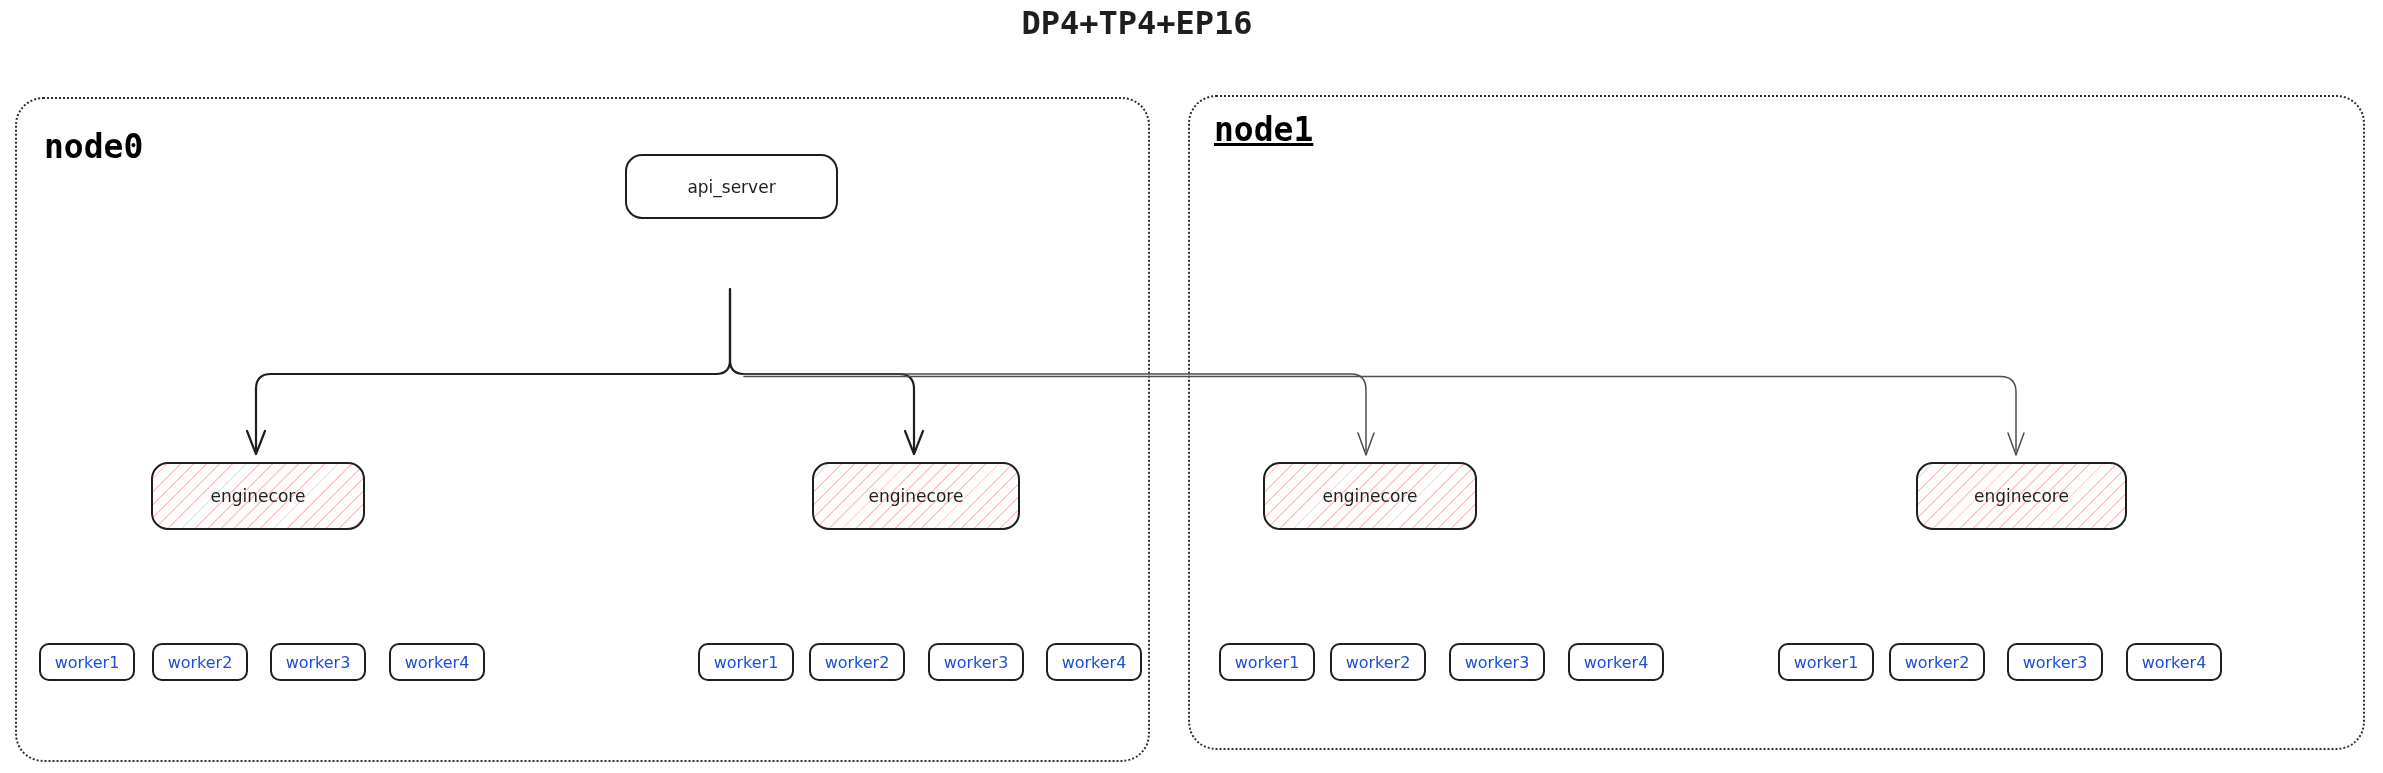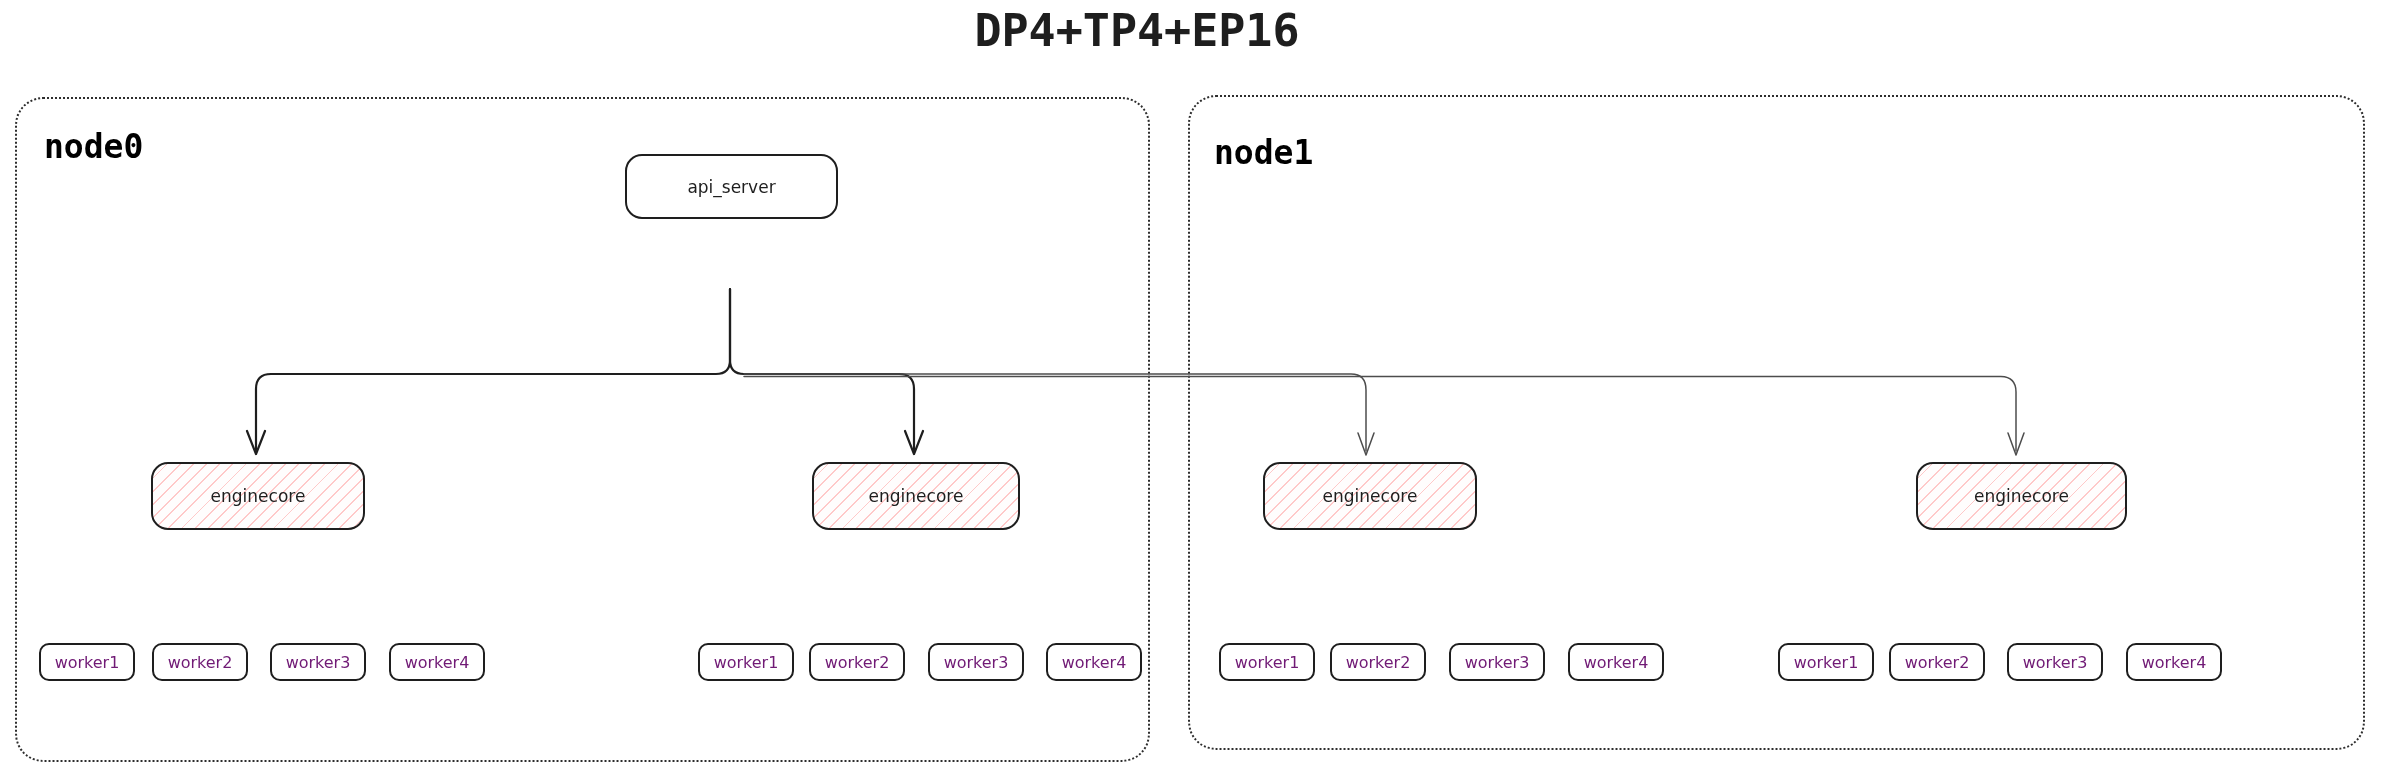--- a/index.html
+++ b/index.html
@@ -12,21 +12,21 @@
     height: 773px;
     background: #ffffff;
     overflow: hidden;
   }
 
   .diagram-title {
     position: absolute;
     left: 937px; top: 4px; width: 400px;
     text-align: center;
     font-family: "DejaVu Sans Mono", "Liberation Mono", monospace;
-    font-size: 45px;
+    font-size: 32px;
     font-weight: bold;
     color: #1e1e1e;
     white-space: nowrap;
   }
 
   .node-box {
     position: absolute;
     border: 2.5px dotted #2d2d2d;
     border-radius: 28px;
     background: transparent;
@@ -73,21 +73,21 @@
   .worker {
     position: absolute;
     width: 96px; height: 38px;
     border: 2px solid #1e1e1e;
     border-radius: 10px;
     background: #ffffff;
     display: flex;
     align-items: center;
     justify-content: center;
     font-size: 16px;
-    color: #701a75;
+    color: #1d4ed8;
     white-space: nowrap;
   }
 
   .overlay {
     position: absolute;
     left: 0; top: 0;
     width: 2383px; height: 773px;
     pointer-events: none;
   }
 </style>
@@ -113,21 +113,21 @@
     <div class="worker" style="left:253px; top:544px;">worker3</div>
     <div class="worker" style="left:372px; top:544px;">worker4</div>
 
     <div class="worker" style="left:681px;  top:544px;">worker1</div>
     <div class="worker" style="left:792px;  top:544px;">worker2</div>
     <div class="worker" style="left:911px;  top:544px;">worker3</div>
     <div class="worker" style="left:1029px; top:544px;">worker4</div>
   </div>
 
   <div class="node-box" style="left:1188px; top:95px; width:1177px; height:655px;">
-    <div class="node-label" style="left:24px; top:36px;">node1</div>
+    <div class="node-label" style="left:24px; top:13px;text-decoration:underline;">node1</div>
 
     <div class="shape rounded-lg hatch-red" style="left:73px; top:365px; width:214px; height:68px;">enginecore</div>
 
     <div class="shape rounded-lg hatch-red" style="left:726px; top:365px; width:211px; height:68px;">enginecore</div>
 
     <div class="worker" style="left:29px;  top:546px;">worker1</div>
     <div class="worker" style="left:140px; top:546px;">worker2</div>
     <div class="worker" style="left:259px; top:546px;">worker3</div>
     <div class="worker" style="left:378px; top:546px;">worker4</div>
 

